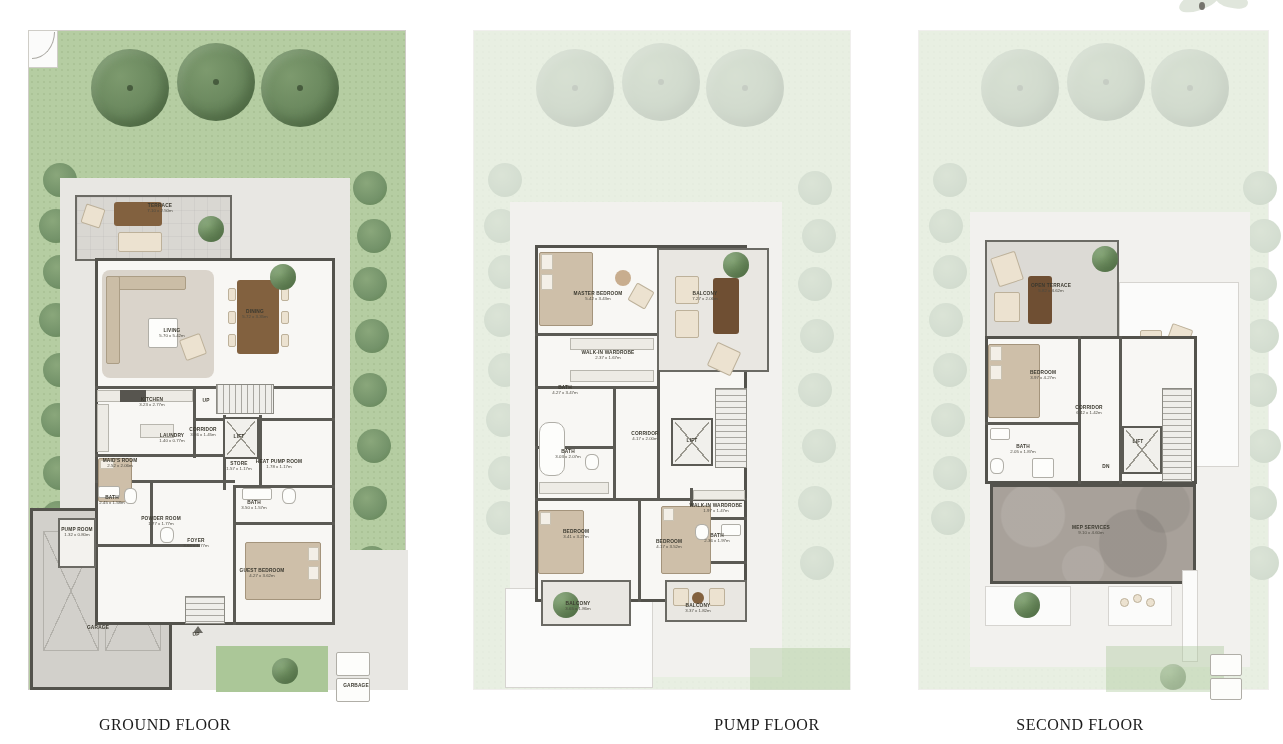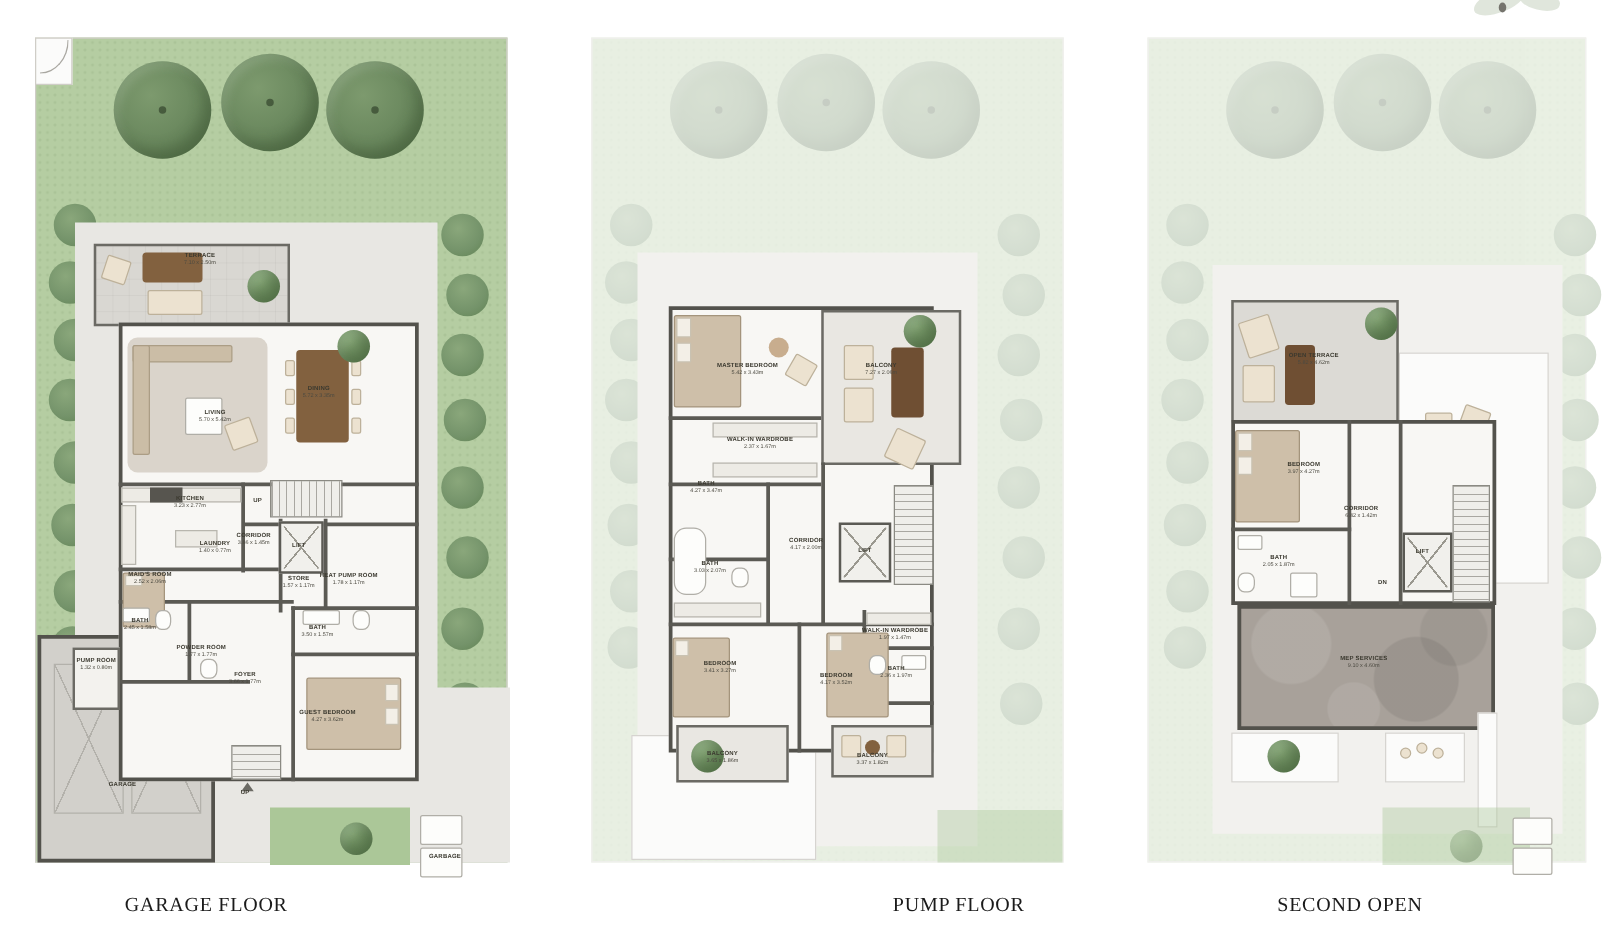--- a/index.html
+++ b/index.html
@@ -484,15 +484,15 @@
       </div>
     </div>
 </div>
 
 <div>
   <div class="leaf" style="left:1178px;top:-8px;width:42px;height:18px;transform:rotate(-18deg)"></div>
   <div class="leaf" style="left:1216px;top:-6px;width:32px;height:14px;transform:rotate(14deg)"></div>
   <div style="position:absolute;left:1199px;top:2px;width:6px;height:8px;border-radius:50%;background:#75746d"></div>
 </div>
 
-<div class="caption" style="left:165px">GARAGE FLOOR</div>
+<div class="caption" style="left:165px">GROUND FLOOR</div>
 <div class="caption" style="left:767px">PUMP FLOOR</div>
-<div class="caption" style="left:1080px">SECOND OPEN</div>
+<div class="caption" style="left:1080px">SECOND FLOOR</div>
 
 </body></html>

